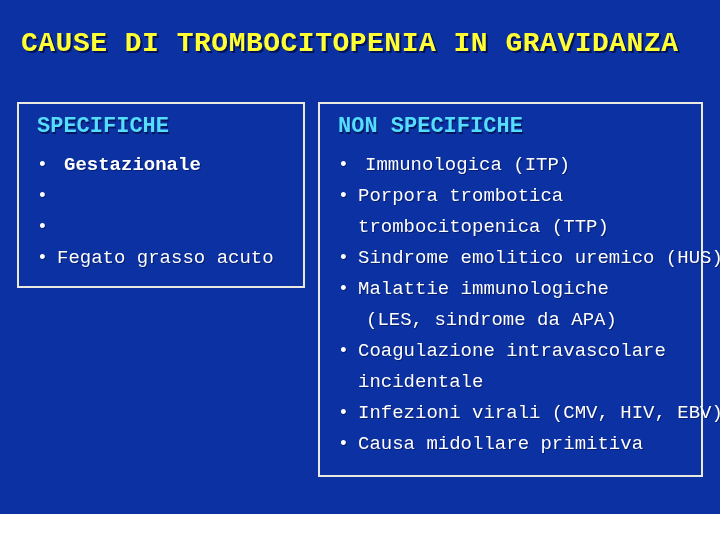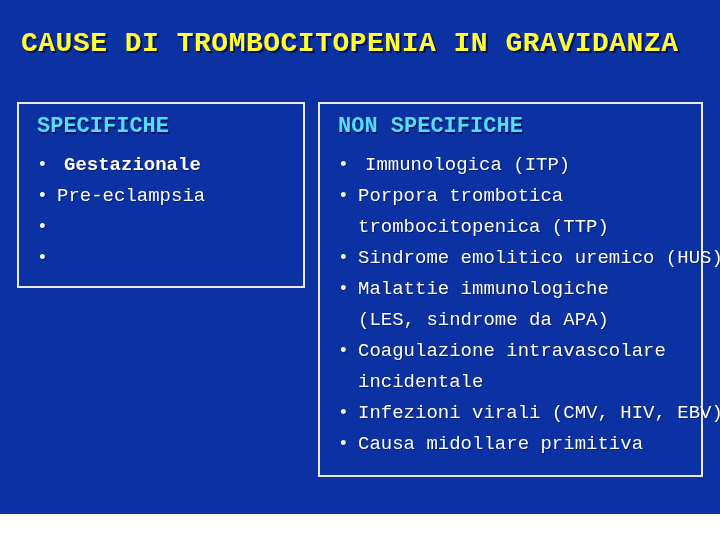--- a/index.html
+++ b/index.html
@@ -63,21 +63,21 @@
     text-shadow: 1px 1px 0 rgba(0, 12, 70, 0.55);
     white-space: nowrap;
   }
   .bullet {
     flex: 0 0 20px;
     font-size: 18px;
     color: var(--body, #FFFFFF);
   }
   .row .txt.gap { margin-left: 7px; }
   .row .txt.bold { font-weight: bold; text-align: right; }
-  .row .txt.extra { }
+  .row .txt.extra { margin-left: 8px; }
   .note {
     font-size: 15px;
     margin-left: 7px;
     color: var(--body, #FFFFFF);
   }
 </style>
 </head>
 <body>
 
 <div class="slide" style="--bg: #0B31A2; --title: #FFFF33; --header: #55DDFF; --body: #FFFFFF; --border: #E9E9DF;">
@@ -86,27 +86,27 @@
 
   <div class="box box-left">
     <div class="box-header">SPECIFICHE</div>
 
     <div class="row">
       <span class="bullet">•</span>
       <span class="txt bold gap">Gestazionale</span>
     </div>
     <div class="row">
       <span class="bullet">•</span>
-      <span class="txt">Pre-eclampsia</span>
     </div>
     <div class="row">
       <span class="bullet">•</span>
     </div>
     <div class="row">
       <span class="bullet">•</span>
+      <span class="txt">Fegato grasso acuto</span>
     </div>
   </div>
 
   <div class="box box-right">
     <div class="box-header">NON SPECIFICHE</div>
 
     <div class="row">
       <span class="bullet">•</span>
       <span class="txt gap">Immunologica (ITP)</span>
     </div>

